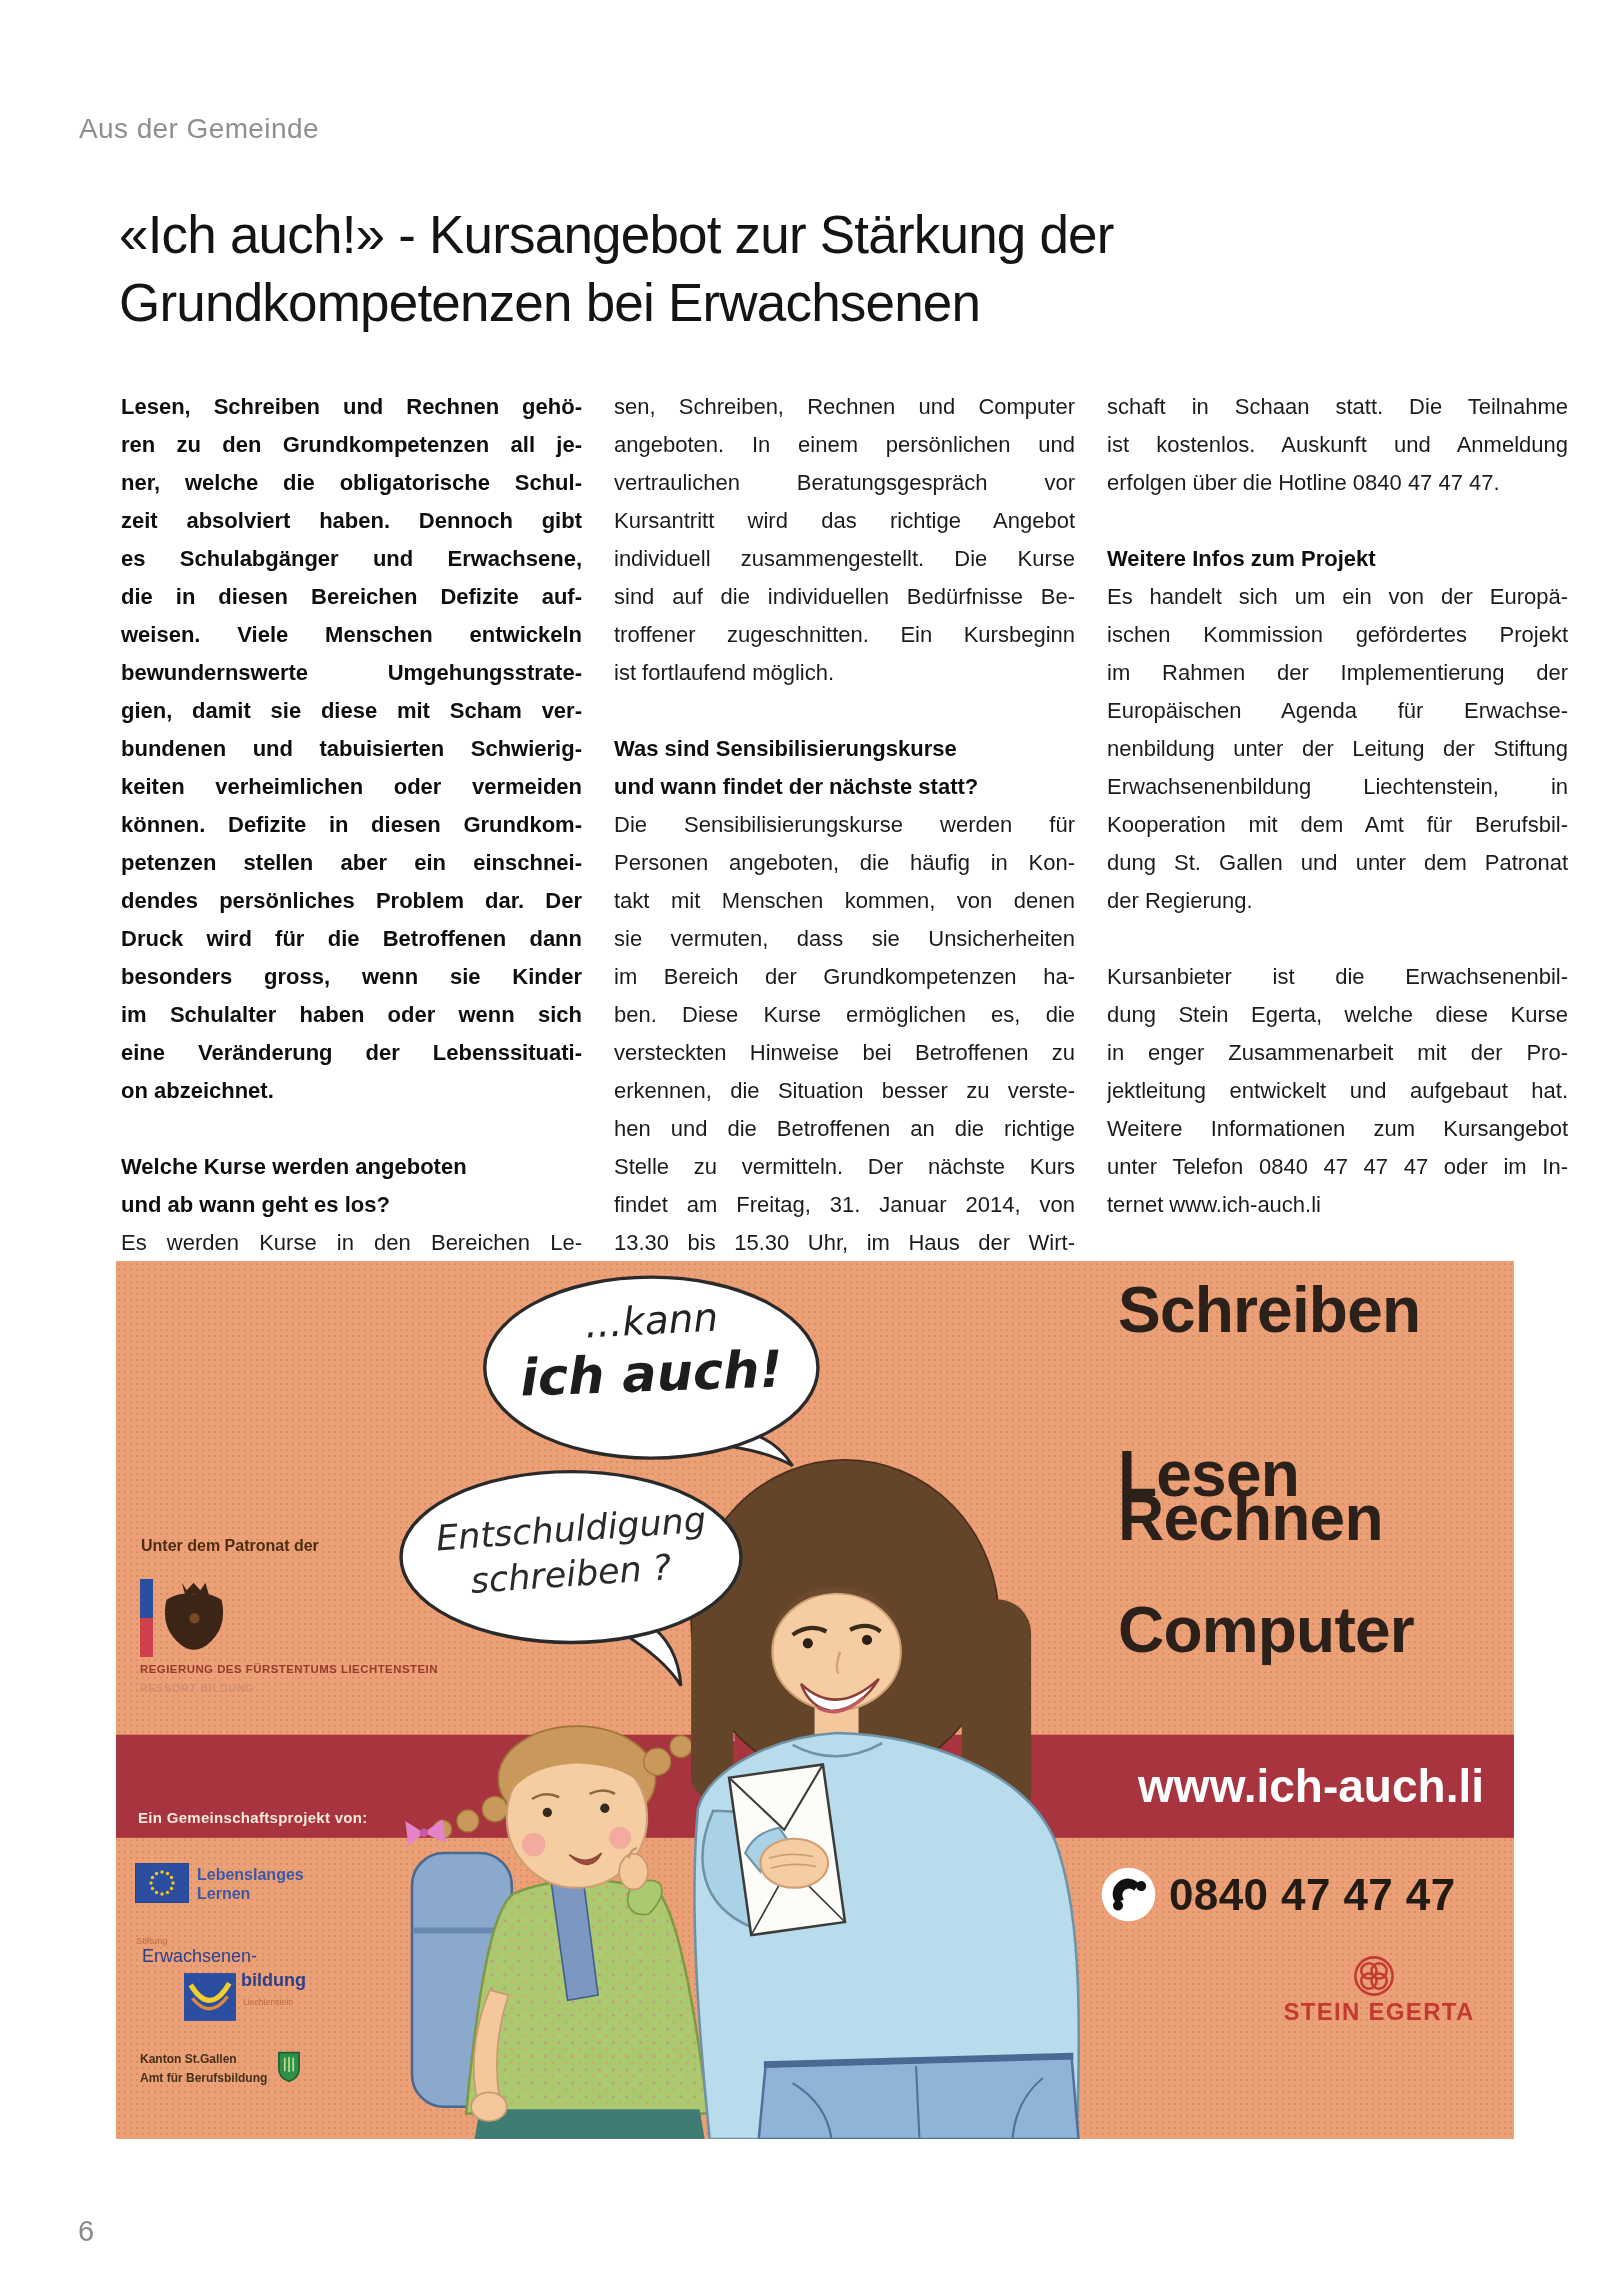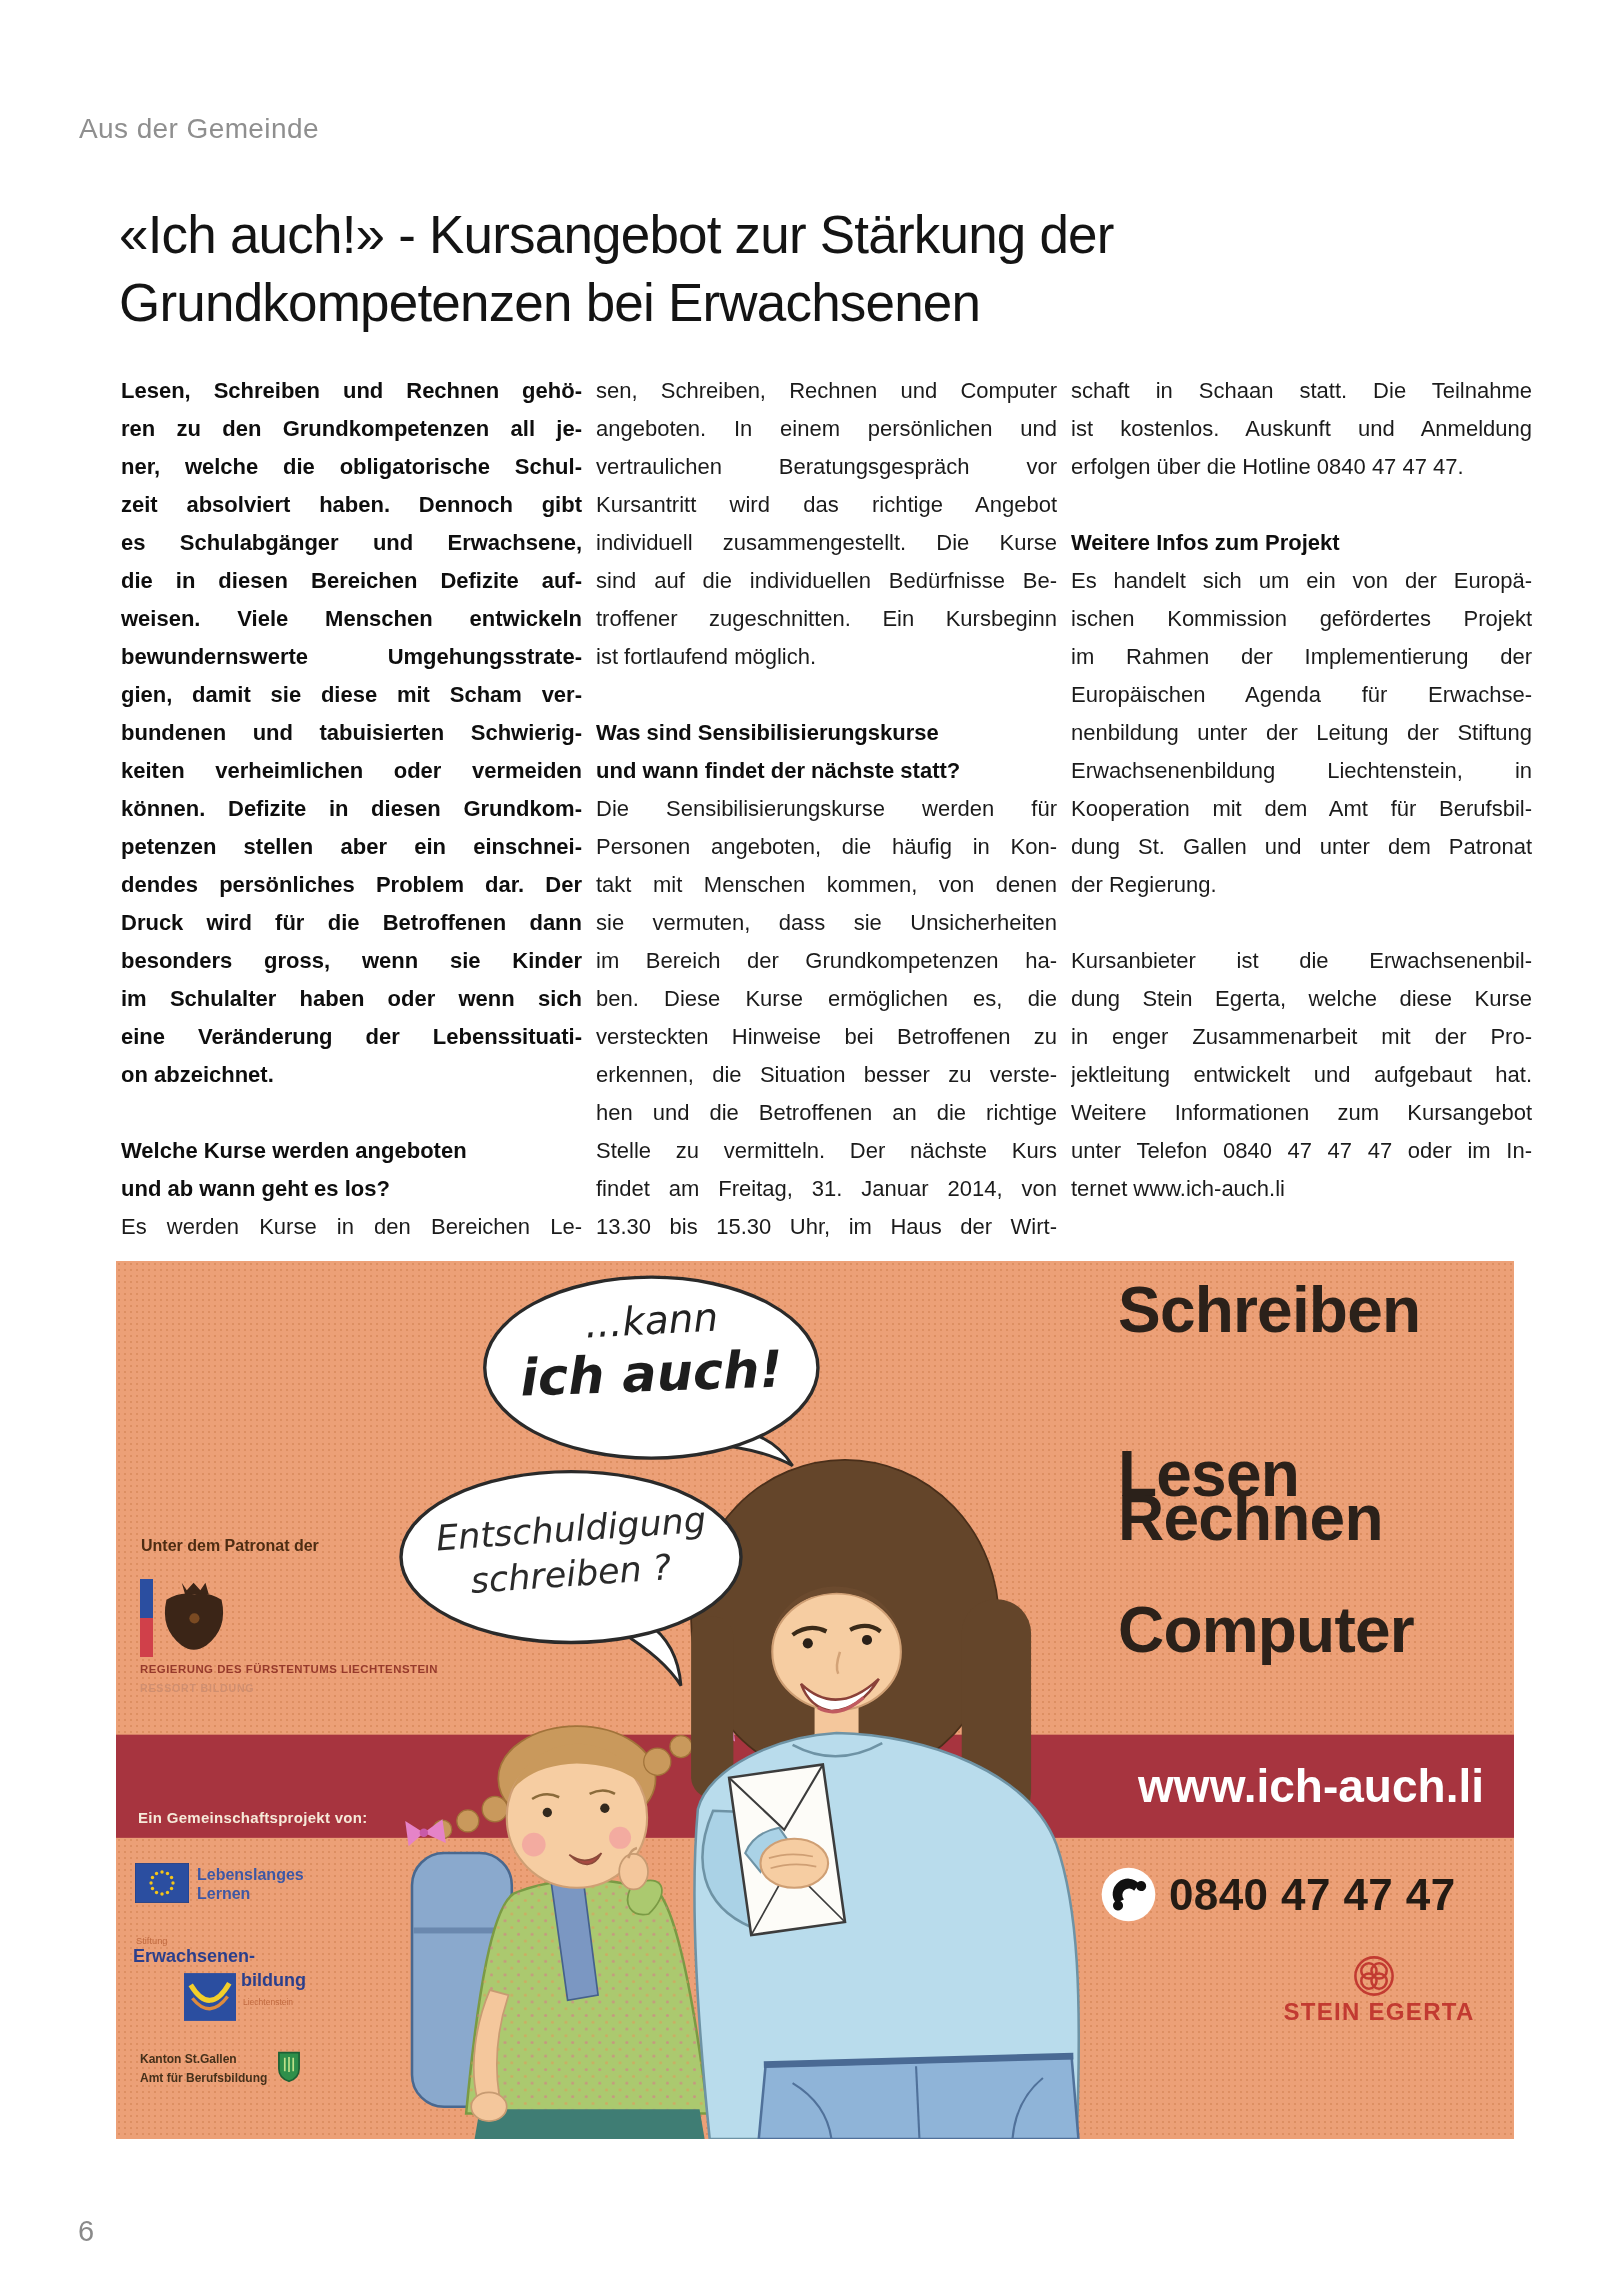--- a/index.html
+++ b/index.html
@@ -2,21 +2,21 @@
 <html style="font-size:13.5px"><head>
 <meta charset="utf-8">
 <style>
   html,body{margin:0;padding:0;}
   body{width:1623px;height:2295px;background:#ffffff;font-family:"Liberation Sans",sans-serif;overflow:hidden;}
   .page{position:relative;width:1309px;height:2295px;background:#ffffff;}
 
   .kicker{position:absolute;left:79px;top:113px;font-size:28px;color:#8f8f8f;letter-spacing:0.4px;}
   .title{position:absolute;left:119px;top:201px;font-size:53px;line-height:68px;color:#141414;letter-spacing:-0.8px;}
 
-  .cols{position:absolute;left:121px;top:372px;display:flex;gap:14px;}
+  .cols{position:absolute;left:121px;top:388px;display:flex;gap:32px;}
   .col{width:461px;}
   .block.gap{margin-top:38px;}
   .line{height:38px;line-height:38px;font-size:22px;color:#1b1b1b;text-align:justify;text-align-last:justify;overflow:hidden;}
   .line.bold{font-weight:bold;color:#0e0e0e;}
   .line.left{text-align:right;text-align-last:left;}
 
   .pagenum{position:absolute;left:78px;top:2215px;font-size:29px;color:#8a8a8a;}
 
   
   .ad{position:absolute;left:116px;top:1261px;width:1398px;height:878px;
@@ -42,21 +42,21 @@
   .flagbar{left:24px;top:318px;width:12.7px;height:78px;}
   .flagbar .fb-b{width:12.7px;height:39px;background:#2b4ea0;}
   .flagbar .fb-r{width:12.7px;height:39px;background:#d0404a;}
   .coa{left:42px;top:320px;}
   .govl1{left:24px;top:402px;font-size:11.4px;font-weight:bold;color:#963a2c;letter-spacing:0.5px;}
   .govl2{left:24px;top:421px;font-size:10.6px;font-weight:bold;color:#d08f70;letter-spacing:0.8px;}
 
   .euflag{left:19.4px;top:602px;}
   .eutxt{left:81px;top:605px;font-size:16px;line-height:18.6px;font-weight:bold;color:#3d57a5;}
   .ebstift{left:20px;top:675px;font-size:9.3px;color:#c06a40;}
-  .ebl1{left:17px;top:685px;font-size:18px;font-weight:bold;color:#2b3f8c;}
+  .ebl1{left:26px;top:685px;font-size:18px;font-weight:normal;color:#2b3f8c;}
   .ebsq{left:68px;top:712px;}
   .ebl2{left:125px;top:709px;font-size:18px;font-weight:bold;color:#2b3f8c;}
   .ebl3{left:127px;top:736px;font-size:8.5px;color:#c06a40;}
   .ktl1{left:24px;top:791px;font-size:12px;font-weight:bold;color:#45301a;}
   .ktl2{left:24px;top:810px;font-size:12px;font-weight:bold;color:#45301a;}
   .ktshield{left:161px;top:790px;}
 
   .phoneicon{left:984px;top:605px;}
   .phonenum{left:1053px;top:609px;font-size:44px;font-weight:bold;color:#241b14;letter-spacing:0.4px;}
   .steinknot{left:1236px;top:693px;}

